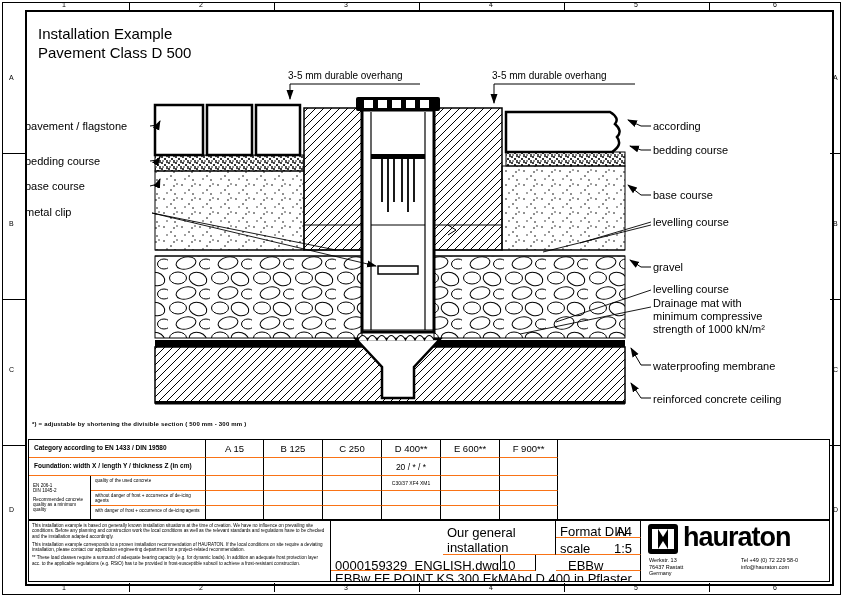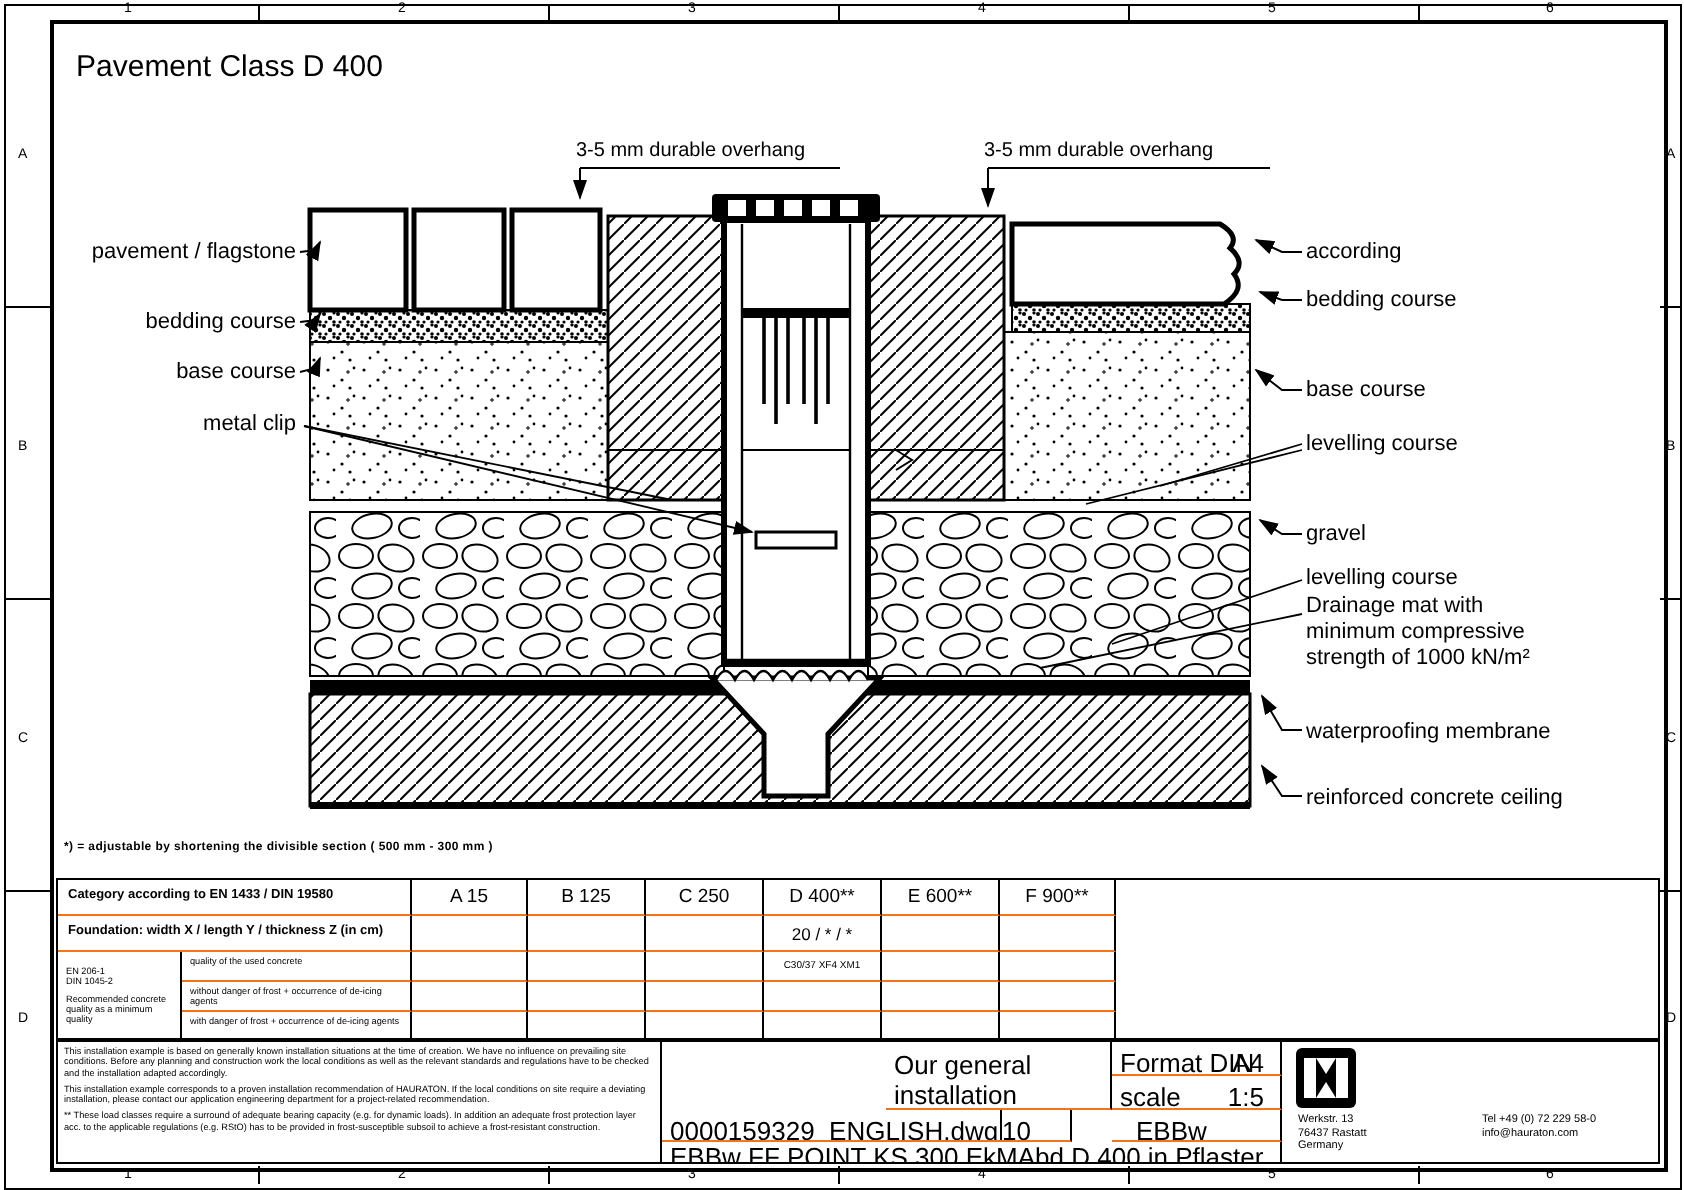--- a/index.html
+++ b/index.html
@@ -10,21 +10,21 @@
   
   .outer{left:2px;top:2px;width:837px;height:591px;border:1px solid #000;}
   .frame{left:25px;top:10px;width:805px;height:572px;border:2px solid #000;}
   .tickv{width:1px;background:#000;}
   .tickh{height:1px;background:#000;}
   .gridnum{font-size:7px;transform:translateX(-50%);}
   .gridlet{font-size:7px;}
   
   .title{left:38px;top:24px;font-size:15px;line-height:19px;}
   .lbl{font-size:11px;line-height:13px;}
-  .lblL{left:25px;width:123px;text-align:right;}
+  .lblL{left:25px;width:123px;}
   .lblR{left:653px;text-align:left;}
   .ovh{font-size:10px;}
   .footnote{left:32px;top:421px;font-size:6px;font-weight:bold;letter-spacing:.2px;}
   
   .tbl{left:28px;top:439px;width:802px;height:81px;border:1.5px solid #000;box-sizing:border-box;}
   .cell{position:absolute;box-sizing:border-box;border-right:1px solid #000;border-bottom:1px solid #f97316;overflow:hidden;}
   .noR{border-right:none;} .noB{border-bottom:none;}
   .c-head{font-size:9.5px;display:flex;align-items:center;justify-content:center;}
   .c-lab{font-size:6.5px;font-weight:bold;padding:4px 0 0 5px;}
   .c-sub{font-size:4.6px;padding:2px 0 0 4px;line-height:5px;}
@@ -79,21 +79,22 @@
 <span class="abs gridlet" style="left:833px;top:366px">C</span>
 <span class="abs gridlet" style="left:833px;top:506px">D</span>
 <div class="abs tickh" style="left:2px;top:153px;width:23px"></div>
 <div class="abs tickh" style="left:2px;top:299px;width:23px"></div>
 <div class="abs tickh" style="left:2px;top:445px;width:23px"></div>
 <div class="abs tickh" style="left:830px;top:153px;width:10px"></div>
 <div class="abs tickh" style="left:830px;top:299px;width:10px"></div>
 <div class="abs tickh" style="left:830px;top:445px;width:10px"></div>
 
 <div class="abs title">
-  <div>Pavement Class D 400</div>
+  <div>Installation Example</div>
+  <div>Pavement Class D 500</div>
 </div>
 
 <svg class="abs" style="left:0;top:0" width="842" height="595" viewBox="0 0 842 595">
   <defs>
     <pattern id="stip" width="18" height="14" patternUnits="userSpaceOnUse">
       <circle cx="2" cy="3" r="0.8" fill="#000"></circle>
         <circle cx="9" cy="8" r="0.8" fill="#000"></circle>
       <circle cx="15" cy="2" r="0.7" fill="#000"></circle>
         <circle cx="5" cy="11" r="0.7" fill="#000"></circle>
       <circle cx="13" cy="12" r="0.8" fill="#000"></circle>
@@ -320,20 +321,21 @@
   <div class="cell tb-txt noB" style="left:302px;top:50px;width:310px;height:10px;padding:0 0 0 4px">EBBw FF POINT KS 300  EkMAbd  D 400 in Pflaster</div>
 
   <div class="cell noR noB" style="left:612px;top:0;width:188px;height:60px">
     <svg class="abs" style="left:7px;top:3px" width="30" height="30" viewBox="0 0 30 30">
       <rect x="0" y="0" width="30" height="30" rx="3" fill="#000"></rect>
       <rect x="4" y="5" width="6" height="20" fill="#fff"></rect>
       <rect x="20" y="5" width="6" height="20" fill="#fff"></rect>
       <polygon points="10,5 20,5 15,13" fill="#fff"></polygon>
       <polygon points="10,25 20,25 15,17" fill="#fff"></polygon>
     </svg>
+    <span class="abs brand" style="left:42px;top:3px">hauraton</span>
     <div class="abs addr pre" style="left:8px;top:36px">Werkstr. 13
 76437 Rastatt
 Germany</div>
     <div class="abs addr" style="left:100px;top:36px">
       <div>Tel +49 (0) 72 229 58-0</div>
       <div>info@hauraton.com</div>
     </div>
   </div>
 </div>
 

